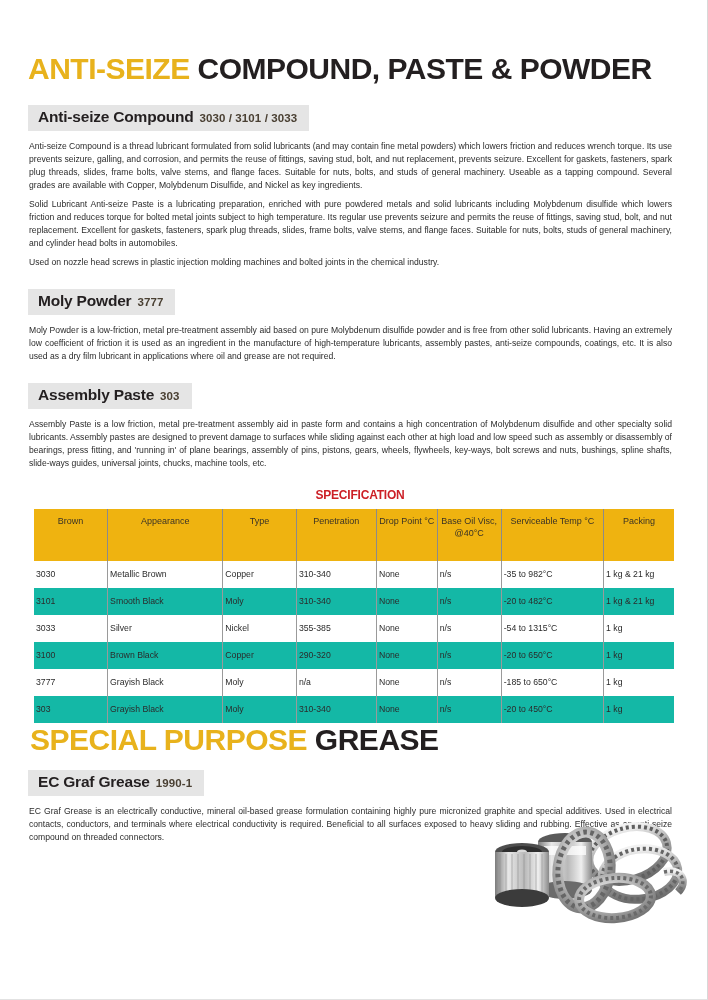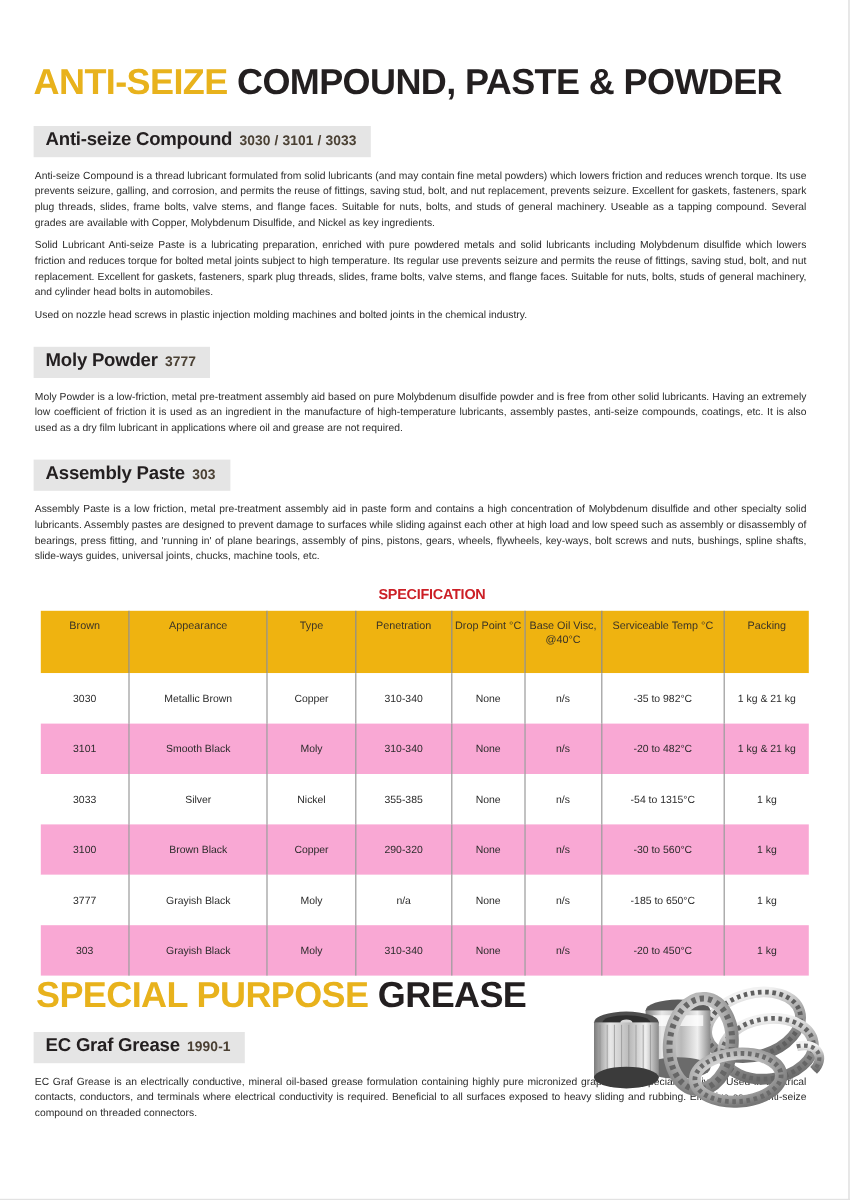--- a/index.html
+++ b/index.html
@@ -103,31 +103,31 @@
     font-size: 9px;
     text-align: center;
     vertical-align: top;
     padding: 7px 2px 22px 2px;
     border-right: 1px solid #8b8b8b;
     line-height: 1.25;
   }
   table.spec th:last-child { border-right: none; }
 
   table.spec td {
-    text-align: center;
+    text-align: left;
     padding: 6px 2px;
     border-right: 1px solid #9a9a9a;
     color: #2b2b2b;
     font-size: 8.7px;
-    height: 42px;
+    height: 27px;
   }
   table.spec td:last-child { border-right: none; }
 
   table.spec tr.odd  td { background: #ffffff; }
-  table.spec tr.even td { background: #f9a8d4; }
+  table.spec tr.even td { background: #14b8a6; }
 
   
   col.c-grade   { width: 11.5%; }
   col.c-appear  { width: 18.0%; }
   col.c-type    { width: 11.5%; }
   col.c-pen     { width: 12.5%; }
   col.c-drop    { width: 9.5%; }
   col.c-visc    { width: 10.0%; }
   col.c-temp    { width: 16.0%; }
   col.c-pack    { width: 11.0%; }
@@ -238,21 +238,21 @@
           <td>-54 to 1315°C</td>
           <td>1 kg</td>
         </tr>
         <tr class="even">
           <td>3100</td>
           <td>Brown Black</td>
           <td>Copper</td>
           <td>290-320</td>
           <td>None</td>
           <td>n/s</td>
-          <td>-30 to 560°C</td>
+          <td>-20 to 650°C</td>
           <td>1 kg</td>
         </tr>
         <tr class="odd">
           <td>3777</td>
           <td>Grayish Black</td>
           <td>Moly</td>
           <td>n/a</td>
           <td>None</td>
           <td>n/s</td>
           <td>-185 to 650°C</td>

